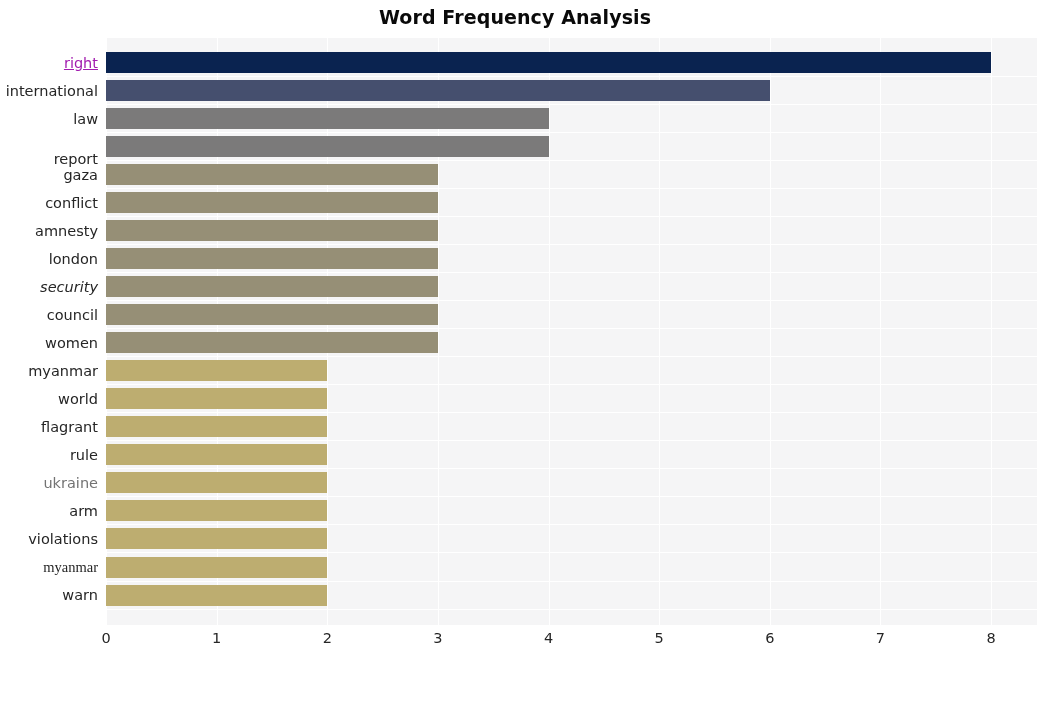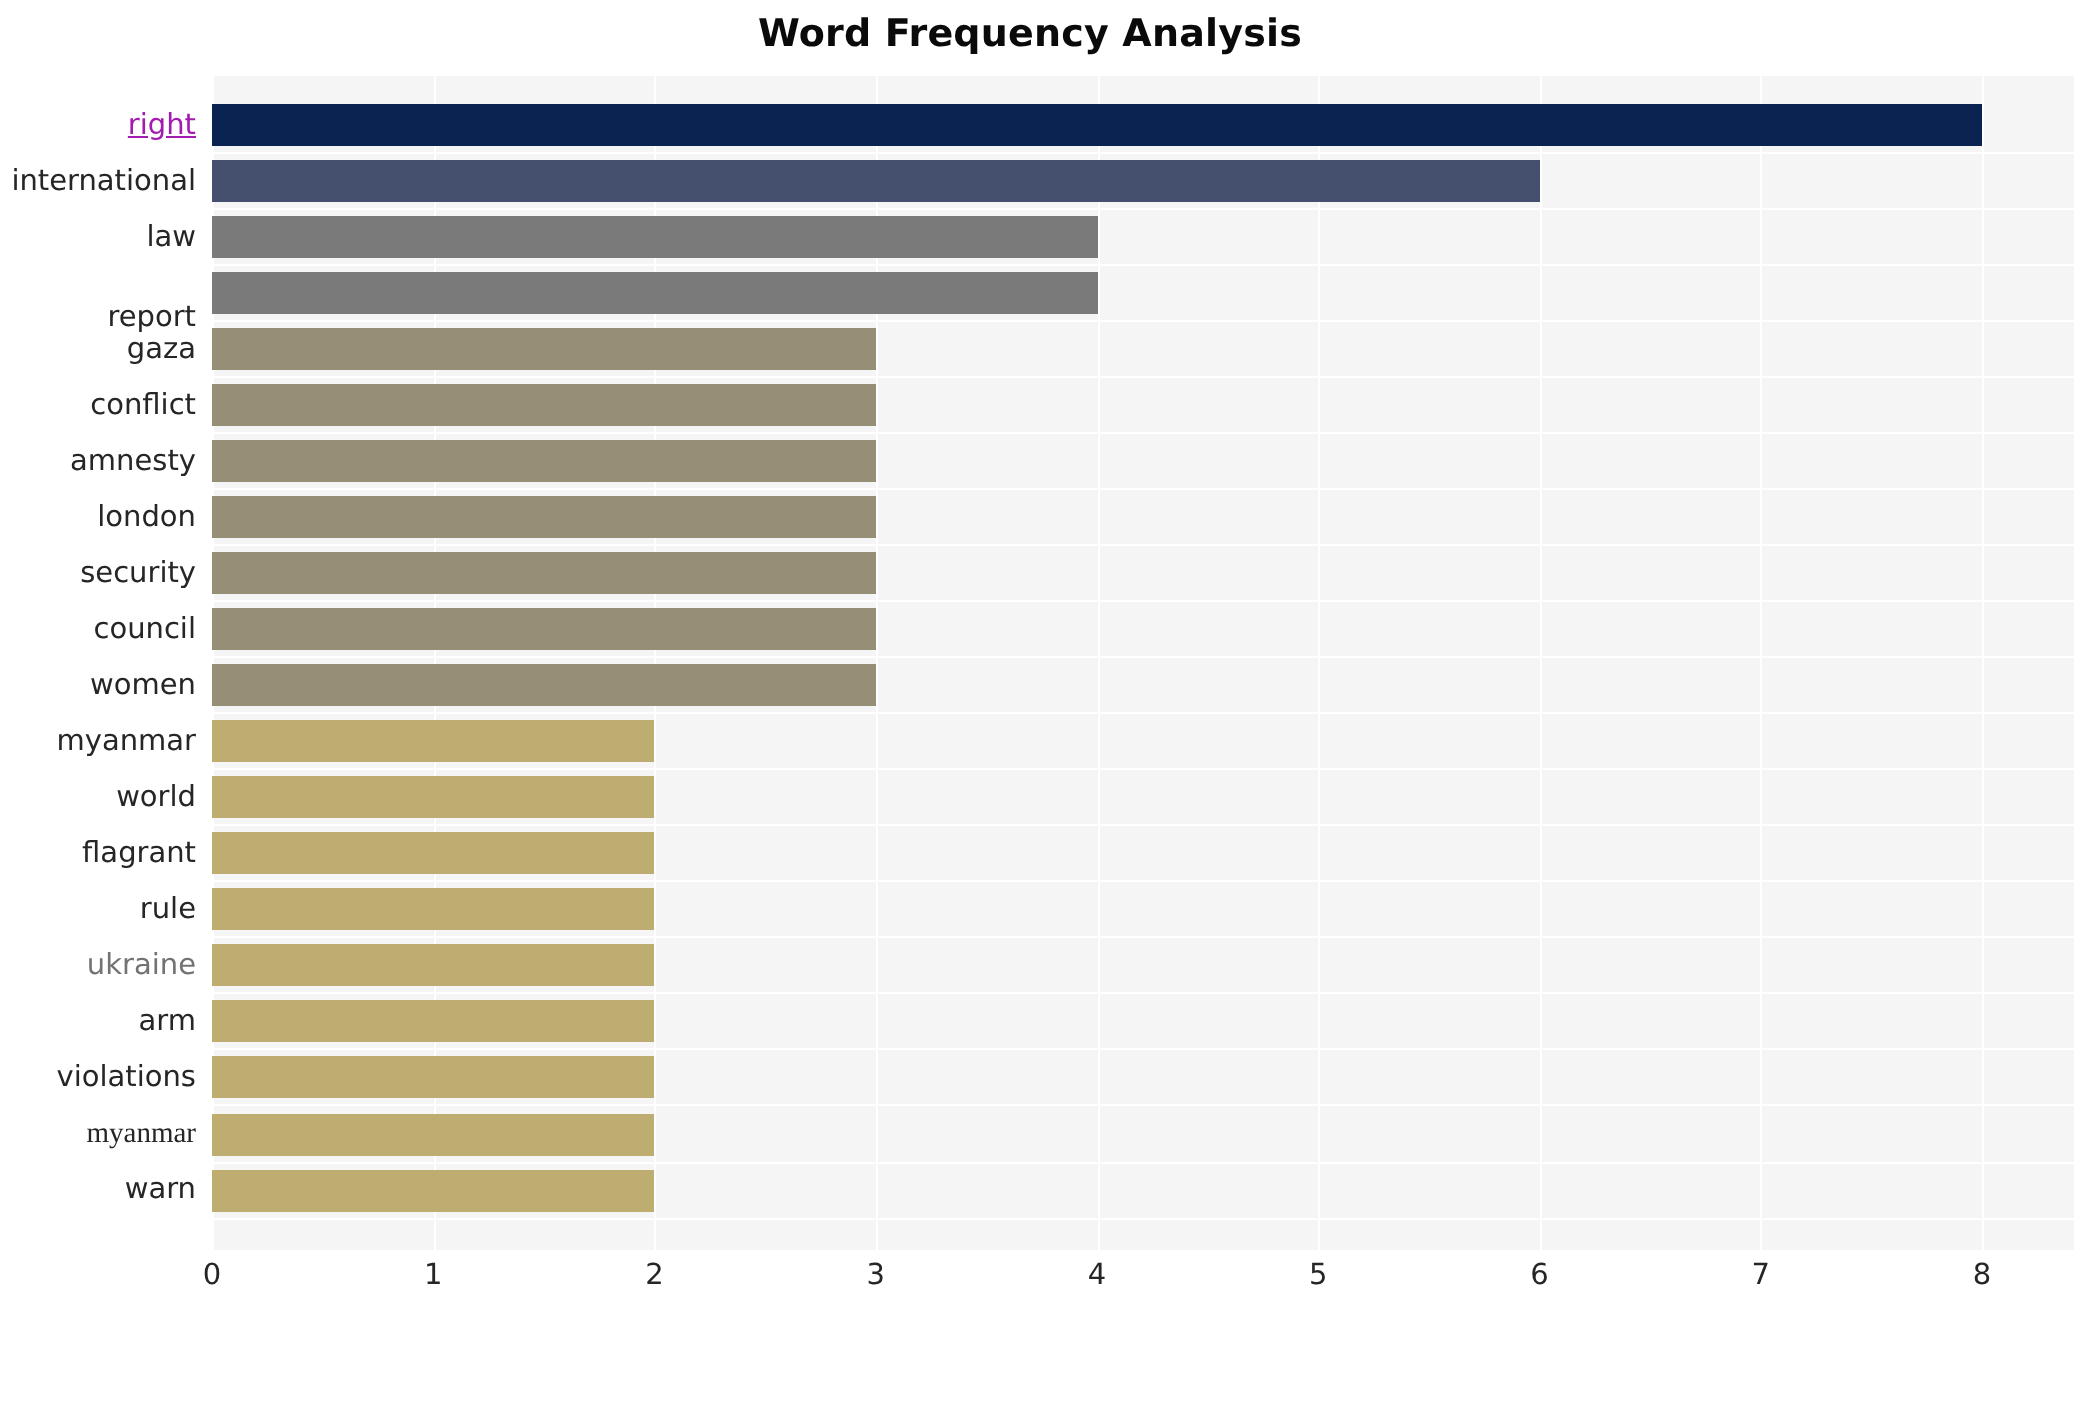--- a/index.html
+++ b/index.html
@@ -170,21 +170,21 @@
 
   <div id="ytick-col">
       <div class="ytick" style="top: 17.6568px; color: #a21caf; text-decoration: underline;">right</div>
       <div class="ytick" style="top: 45.6759px; color: rgb(38, 38, 38);">international</div>
       <div class="ytick" style="top: 73.695px; color: rgb(38, 38, 38);">law</div>
       <div class="ytick" style="top: 114px; color: rgb(38, 38, 38); padding-left: 23px;">report</div>
       <div class="ytick" style="top: 129.733px; color: rgb(38, 38, 38);">gaza</div>
       <div class="ytick" style="top: 157.752px; color: rgb(38, 38, 38);">conflict</div>
       <div class="ytick" style="top: 185.771px; color: rgb(38, 38, 38);">amnesty</div>
       <div class="ytick" style="top: 213.79px; color: rgb(38, 38, 38);">london</div>
-      <div class="ytick" style="top: 241.81px; color: rgb(38, 38, 38);">security</div>
+      <div class="ytick" style="top: 241.81px; color: rgb(38, 38, 38); font-style: italic;">security</div>
       <div class="ytick" style="top: 269.829px; color: rgb(38, 38, 38);">council</div>
       <div class="ytick" style="top: 297.848px; color: rgb(38, 38, 38);">women</div>
       <div class="ytick" style="top: 325.867px; color: rgb(38, 38, 38);">myanmar</div>
       <div class="ytick" style="top: 353.886px; color: rgb(38, 38, 38);">world</div>
       <div class="ytick" style="top: 381.905px; color: rgb(38, 38, 38); padding-left: 28px;">flagrant</div>
       <div class="ytick" style="top: 409.924px; color: rgb(38, 38, 38);">rule</div>
       <div class="ytick" style="top: 437.943px; color: #737373;">ukraine</div>
       <div class="ytick" style="top: 465.962px; color: rgb(38, 38, 38);">arm</div>
       <div class="ytick" style="top: 493.981px; color: rgb(38, 38, 38);">violations</div>
       <div class="ytick" style="top: 522px; color: rgb(38, 38, 38); font-family: Liberation Serif, serif;">myanmar</div>

